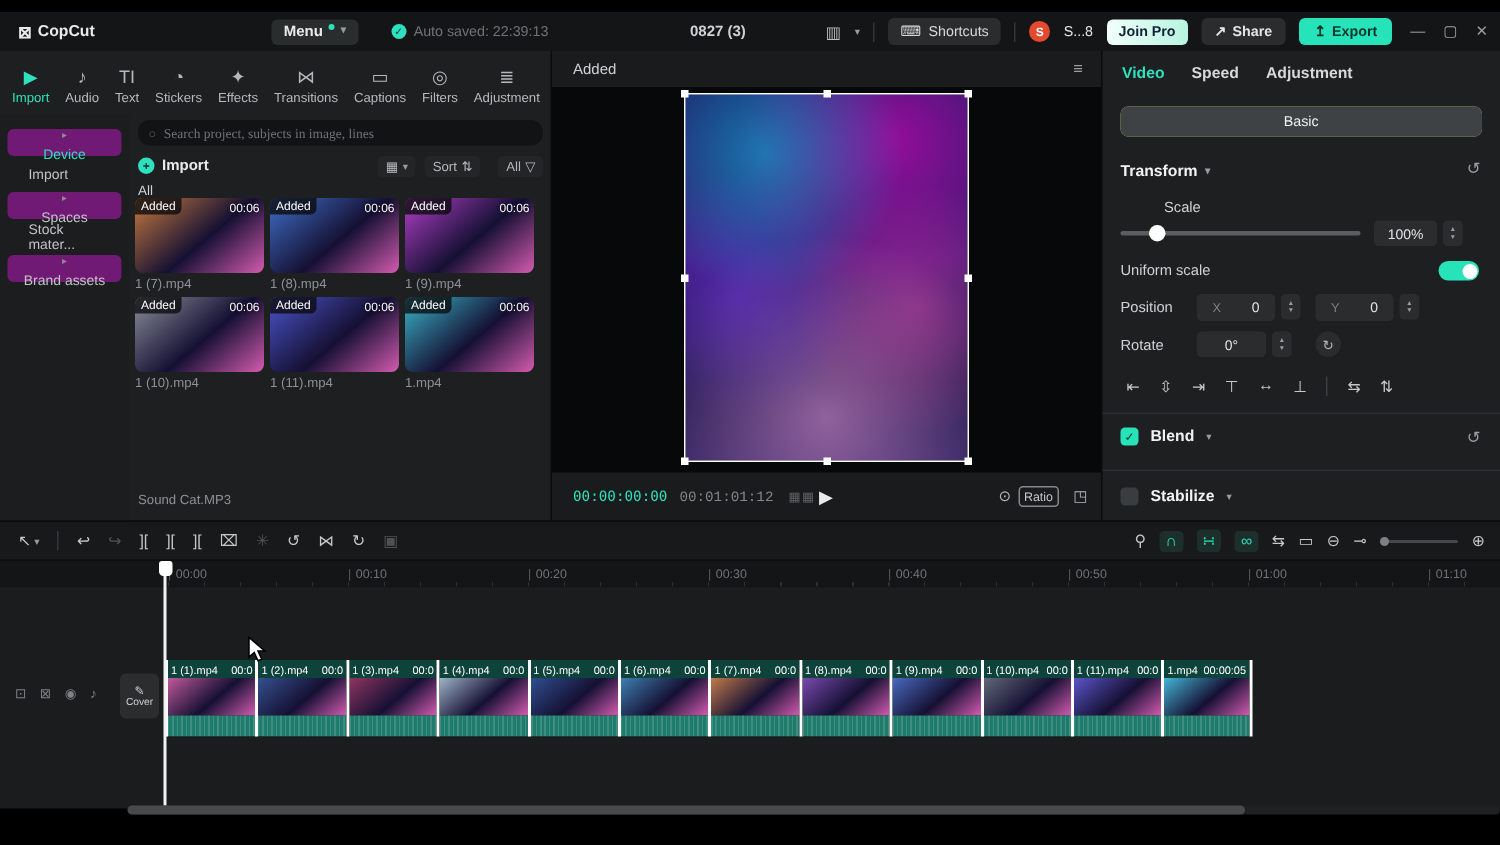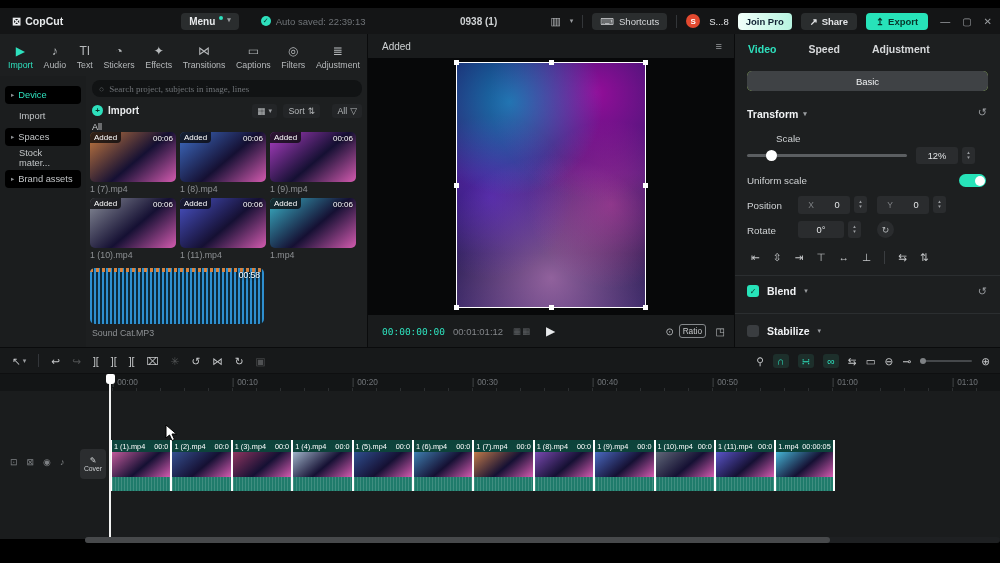--- a/index.html
+++ b/index.html
@@ -28,21 +28,21 @@
   .winctl{color:#9a9da0;font-size:10px;margin-left:3px;}
   
   #media-panel{left:0;top:34px;width:368px;height:313px;background:#1d1f20;border-right:1px solid #0a0b0c;}
   #media-tabs{position:absolute;left:4px;top:4px;width:360px;height:38px;display:flex;justify-content:space-between;padding:0 4px;}
   .mtab{display:flex;flex-direction:column;align-items:center;justify-content:center;gap:2px;color:#b6b9bb;cursor:default;}
   .mtab .glyph{font-size:12px;height:13px;line-height:13px;}
   .mtab .lbl{font-size:8.8px;}
   .mtab.selected{color:#2ee0bd;}
   #media-sidebar{position:absolute;left:0;top:42px;width:86px;height:271px;background:#1b1d1e;padding-top:7px;}
   .side-item{height:18px;margin:3px 5px;display:flex;align-items:center;gap:4px;padding:0 6px;font-size:9.3px;color:#c2c5c7;border-radius:4px;}
-  .side-item.group{background:#000000;}
+  .side-item.group{background:#701a75;flex-direction:column;}
   .side-item.sub{background:none;padding-left:14px;}
   .side-item.selected{color:#2ee0bd;}
   .side-item .arr{font-size:6.5px;color:#8a8d90;}
   #media-content{position:absolute;left:86px;top:42px;width:282px;height:271px;}
   #search-box{position:absolute;left:6px;top:4px;width:270px;height:17px;background:#111314;border-radius:8px;display:flex;align-items:center;padding:0 7px;gap:5px;}
   #search-box .sicon{color:#5d6164;font-size:8.5px;}
   #search-input{flex:1;background:none;border:none;outline:none;color:#c6c8ca;font-size:9px;font-family:Liberation Serif, serif;}
   #search-input::placeholder{color:#6f7377;}
   #import-row{position:absolute;left:6px;top:26px;width:270px;height:17px;display:flex;align-items:center;}
   #import-btn{display:flex;align-items:center;gap:5px;font-size:10px;font-weight:bold;color:#e8eaec;}
@@ -74,29 +74,29 @@
     background:
       radial-gradient(circle at 28% 16%, rgba(0,230,255,.45), transparent 38%),
       radial-gradient(circle at 74% 12%, rgba(255,0,200,.5), transparent 42%),
       radial-gradient(circle at 18% 55%, rgba(120,60,255,.4), transparent 40%),
       radial-gradient(circle at 82% 58%, rgba(255,80,180,.4), transparent 40%),
       radial-gradient(circle at 50% 88%, rgba(255,170,230,.5), transparent 52%),
       linear-gradient(180deg,#201a66 0%,#3a1a72 45%,#1a1348 78%,#2c1f5e 100%);}
   .handle{position:absolute;width:5px;height:5px;background:#fff;}
   #player-bottom{position:absolute;left:0;top:281px;width:100%;height:32px;display:flex;align-items:center;}
   #cur-time{margin-left:14px;color:#2ee0bd;font-size:9.5px;font-family:"DejaVu Sans Mono",monospace;}
-  #tot-time{margin-left:8px;color:#83868a;font-size:9.5px;font-family:Liberation Sans, sans-serif;}
+  #tot-time{margin-left:8px;color:#83868a;font-size:9.5px;font-family:Liberation Mono, monospace;}
   #frame-icons{margin-left:10px;color:#5d6164;font-size:8.5px;letter-spacing:1px;}
   #play-btn{position:absolute;left:50%;margin-left:-5px;color:#e8eaec;font-size:12px;}
   #focus-icon{position:absolute;right:60px;color:#b6b9bb;font-size:10px;}
   #ratio-btn{position:absolute;right:28px;border:1px solid #85888b;border-radius:3px;color:#c6c8ca;font-size:8.3px;padding:1px 3px;}
   #expand-icon{position:absolute;right:9px;color:#b6b9bb;font-size:10px;}
   
   #props-panel{left:735px;top:34px;width:265px;height:313px;background:#1d1f20;}
-  #props-tabs{position:absolute;left:13px;top:9px;display:flex;gap:32px;}
+  #props-tabs{position:absolute;left:13px;top:9px;display:flex;gap:18px;}
   .ptab{font-size:10.5px;font-weight:bold;color:#d6d8da;}
   .ptab.selected{color:#2ee0bd;}
   #subtabs{position:absolute;left:12px;top:37px;width:241px;height:20px;background:#bef264;border-radius:5px;display:flex;}
   .stab{flex:1;display:flex;align-items:center;justify-content:center;font-size:9.5px;color:#77797c;border-radius:5px;}
   .stab.selected{background:#3f4245;color:#f0f2f4;}
   #transform-hd{position:absolute;left:12px;top:74px;font-size:10.5px;font-weight:bold;color:#f0f2f4;display:flex;gap:5px;align-items:center;}
   .reset-icon{position:absolute;right:13px;color:#9a9da0;font-size:11px;}
   #transform-reset{top:72px;}
   #scale-label{position:absolute;left:12px;top:99px;font-size:9.8px;color:#cfd2d4;margin-left:29px;}
   #scale-track{position:absolute;left:12px;top:120px;width:160px;height:3px;background:#5b5e61;border-radius:2px;}
@@ -179,21 +179,21 @@
   </div>
   <div id="menu-btn">
     <span>Menu</span>
     <span class="dot"></span>
     <span class="caret">▾</span>
   </div>
   <div id="autosave">
     <span class="chk">✓</span>
     <span>Auto saved: 22:39:13</span>
   </div>
-  <div id="proj-title">0938 (1)</div>
+  <div id="proj-title">0827 (3)</div>
   <div id="topbar-right">
     <span class="tb-icon">▥</span>
     <span class="caret">▾</span>
     <span class="tb-divider"></span>
     <div id="shortcuts-btn">
       <span>⌨</span>
       <span>Shortcuts</span>
     </div>
     <span class="tb-divider"></span>
     <div id="avatar">S</div>
@@ -355,23 +355,20 @@
         </div>
 
         <div class="gitem">
           <div class="gthumb" style="background: linear-gradient(140deg, rgb(58, 180, 201) 0%, rgb(21, 16, 51) 55%, rgb(212, 91, 176) 100%);">
             <span class="gbadge">Added</span>
             <span class="gdur">00:06</span>
           </div>
           <div class="gname">1.mp4</div>
         </div>
       </div>
-    <div id="audio-tile">
-      <span id="audio-dur">00:58</span>
-    </div>
     <div id="audio-name">Sound Cat.MP3</div>
   </div>
 </div>
 
 <div id="player-panel" class="abs">
   <div id="player-header">
     <span id="player-title">Added</span>
     <span id="player-menu">≡</span>
   </div>
   <div id="player-canvas">
@@ -413,21 +410,21 @@
     </div>
   <div id="transform-hd">
     <span>Transform</span>
     <span class="caret">▾</span>
   </div>
   <span class="reset-icon abs" id="transform-reset">↺</span>
   <div id="scale-label">Scale</div>
   <div id="scale-track">
     <div id="scale-thumb" style="left: 15%;"></div>
   </div>
-  <div id="scale-val" class="valbox">12%</div>
+  <div id="scale-val" class="valbox">100%</div>
   <div id="scale-stepper" class="stepper">
       <span>▲</span>
       <span>▼</span>
     </div>
   <div id="uniform-label">Uniform scale</div>
   <div id="uniform-toggle" class="on">
       <div class="knob"></div>
     </div>
   <div id="position-label">Position</div>
   <div id="posx-box" class="axisbox">

